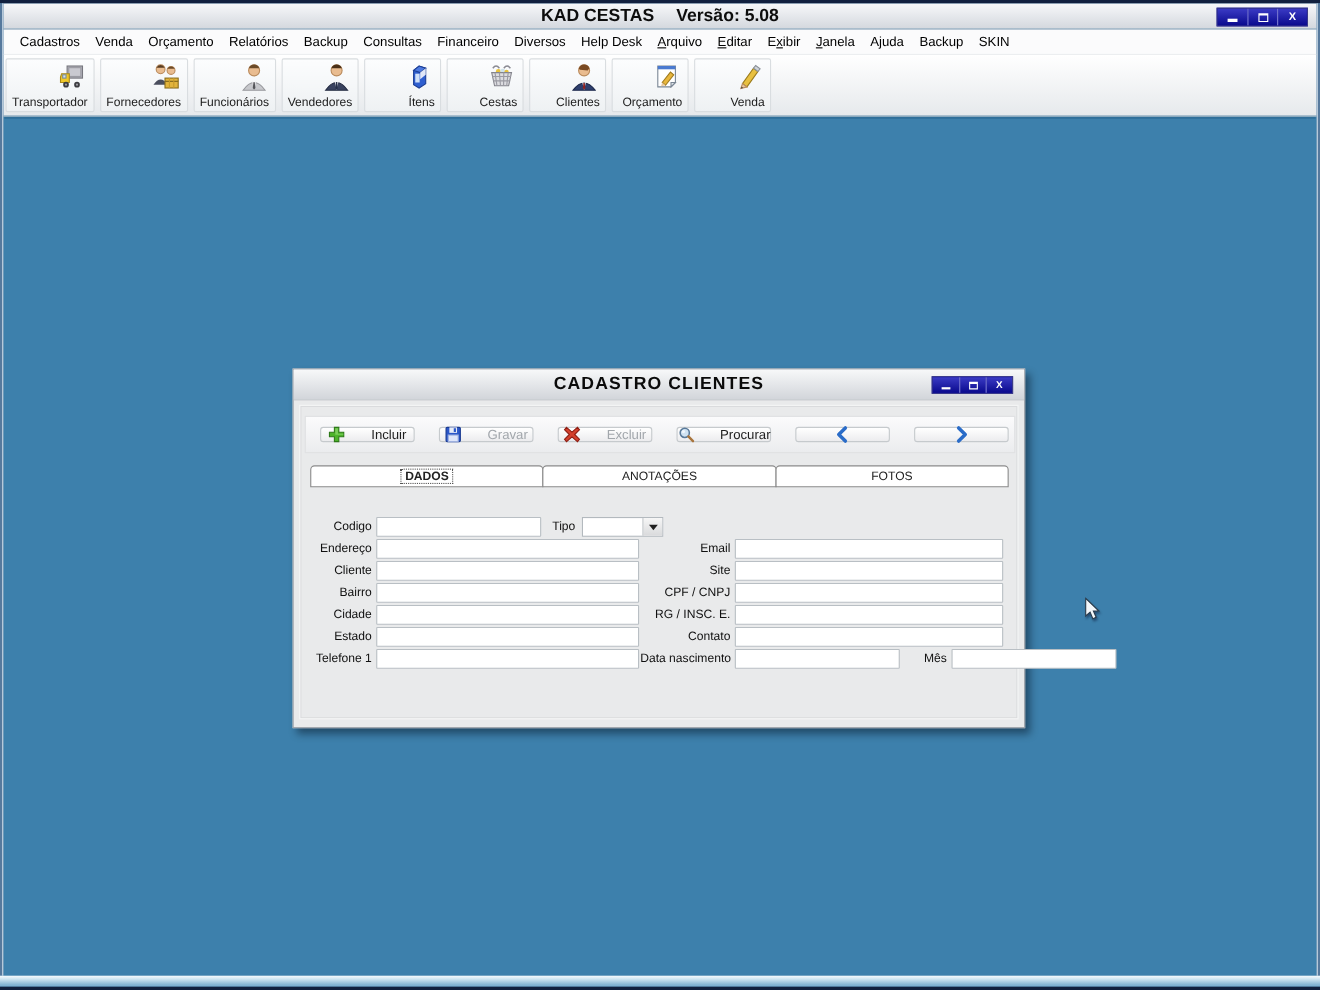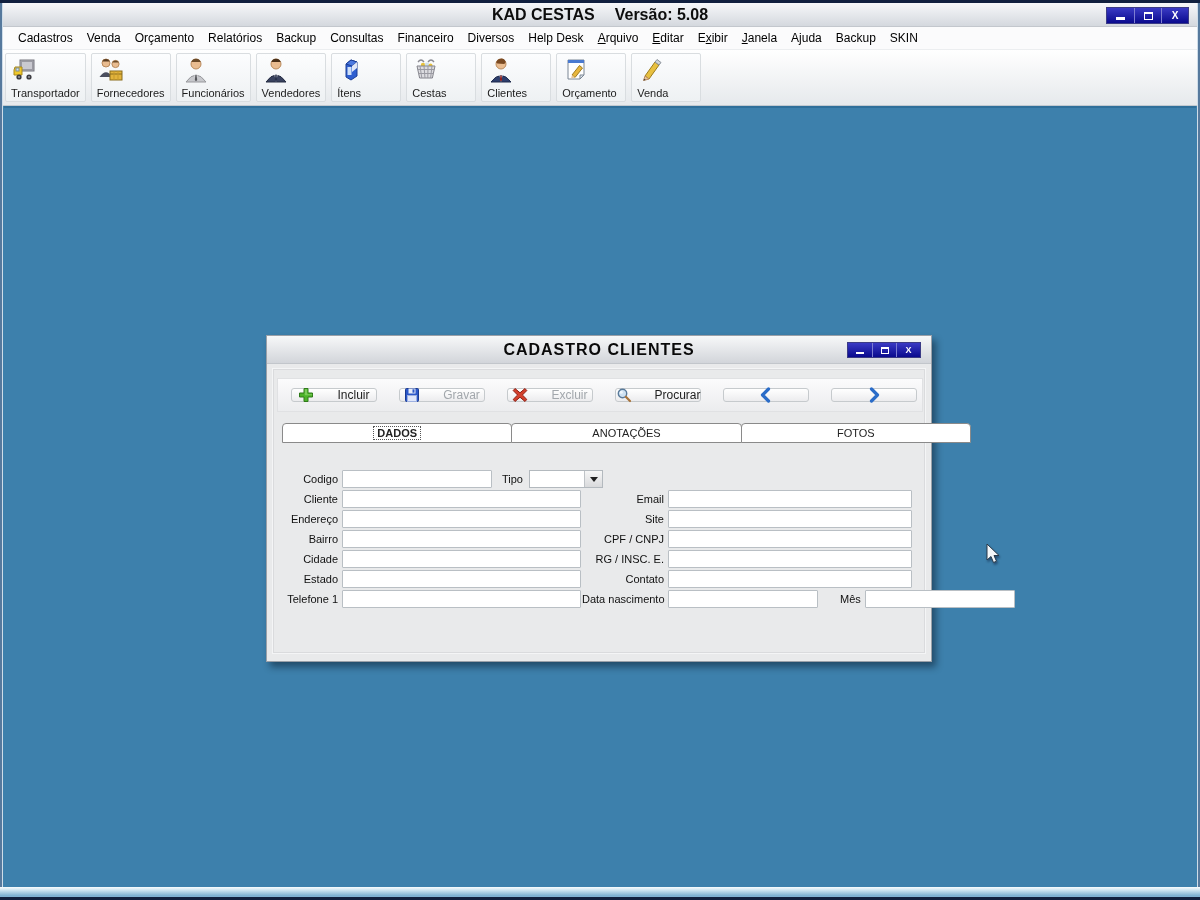--- a/index.html
+++ b/index.html
@@ -31,21 +31,21 @@
   .menubar { position:absolute; top:27px; left:3px; right:3px; height:23px; background:#fbfbfc;
              border-bottom:1px solid #eceef0; display:flex; align-items:center; padding-left:8px; z-index:4;}
   .menu-item { font-size:12px; color:#000; padding:0 7px; line-height:22px; white-space:nowrap;}
 
   
   .toolbar { position:absolute; top:50px; left:3px; right:3px; height:56px;
              background:linear-gradient(#ffffff,#e6e9ec); border-bottom:1px solid #c2c9d0;
              display:flex; align-items:center; padding:2px 2px; gap:5px; z-index:4;}
   .tb-btn { height:49px; min-width:70px; padding:2px 5px 1px; border:1px solid #d9dde0; border-radius:2px;
             background:linear-gradient(#fcfdfe,#eef1f3); display:flex; flex-direction:column;
-            align-items:flex-start; justify-content:space-between; }
+            align-items:flex-end; justify-content:space-between; }
   .tb-btn .ic { width:28px; height:28px; display:block; }
   .tb-btn .tb-label { font-size:11px; color:#1c1c1c; white-space:nowrap; line-height:13px;}
 
   
   .desktop { position:absolute; top:106px; left:4px; right:4px; bottom:13px;
              background:#3d80ac; border-top:2px solid #2f6f9a; }
 
   
   .dialog { position:absolute; left:266px; top:335px; width:666px; height:327px;
             background:#e9eaeb; border:1px solid #9aa0a8; box-shadow:4px 5px 7px rgba(0,10,25,0.45); z-index:10;}
@@ -65,21 +65,21 @@
 
   .action-bar { position:absolute; left:10px; top:42px; width:646px; height:34px;
                 border:1px solid #e0e1e3; background:linear-gradient(#fbfbfc,#ebecee);
                 display:flex; align-items:center; padding-left:13px; gap:22px;}
   .btn { display:flex; align-items:center; justify-content:center; gap:23px; width:86px; height:14px;
          border:1px solid #c6cacd; border-radius:3px; background:linear-gradient(#ffffff,#ececee);
          font-size:12px; color:#1e1e1e; }
   .btn .ic16 { width:16px; height:16px; flex:0 0 16px;}
   .btn.disabled { color:#a2a7ac; }
 
-  .tabs { position:absolute; left:15px; top:87px; width:688px; height:20px; display:flex;}
+  .tabs { position:absolute; left:15px; top:87px; width:634px; height:20px; display:flex;}
   .tab { flex:1; height:20px; background:#fff; border:1px solid #8a8a8a; border-radius:4px 4px 0 0;
          display:flex; align-items:center; justify-content:center; font-size:11px; color:#222; margin-right:-1px;}
   .tab.active .tab-label { font-weight:bold; outline:1px dotted #555; padding:0 3px;}
 
   .col { position:absolute; top:133px; }
   .col-left  { left:15px;  width:299px; }
   .col-right { left:315px; width:330px; }
   .frow { height:20px; display:flex; align-items:center; }
   .lbl { font-size:11px; color:#101010; text-align:right; white-space:nowrap; margin-right:4px;}
   .col-left  .lbl { width:56px; flex:0 0 56px;}
@@ -338,25 +338,25 @@
     <div class="frow">
       <span class="lbl">Codigo</span>
       <input class="field w-codigo" value="" style="">
       <span class="lbl inline">Tipo</span>
       <div class="combo">
         <div class="combo-value"></div>
         <div class="combo-arrow"></div>
       </div>
     </div>
     <div class="frow">
+      <span class="lbl">Endereço</span>
+      <input class="field" value="" style="">
+    </div>
+    <div class="frow">
       <span class="lbl">Cliente</span>
-      <input class="field" value="" style="">
-    </div>
-    <div class="frow">
-      <span class="lbl">Endereço</span>
       <input class="field" value="" style="">
     </div>
     <div class="frow">
       <span class="lbl">Bairro</span>
       <input class="field" value="" style="">
     </div>
     <div class="frow">
       <span class="lbl">Cidade</span>
       <input class="field" value="" style="">
     </div>

